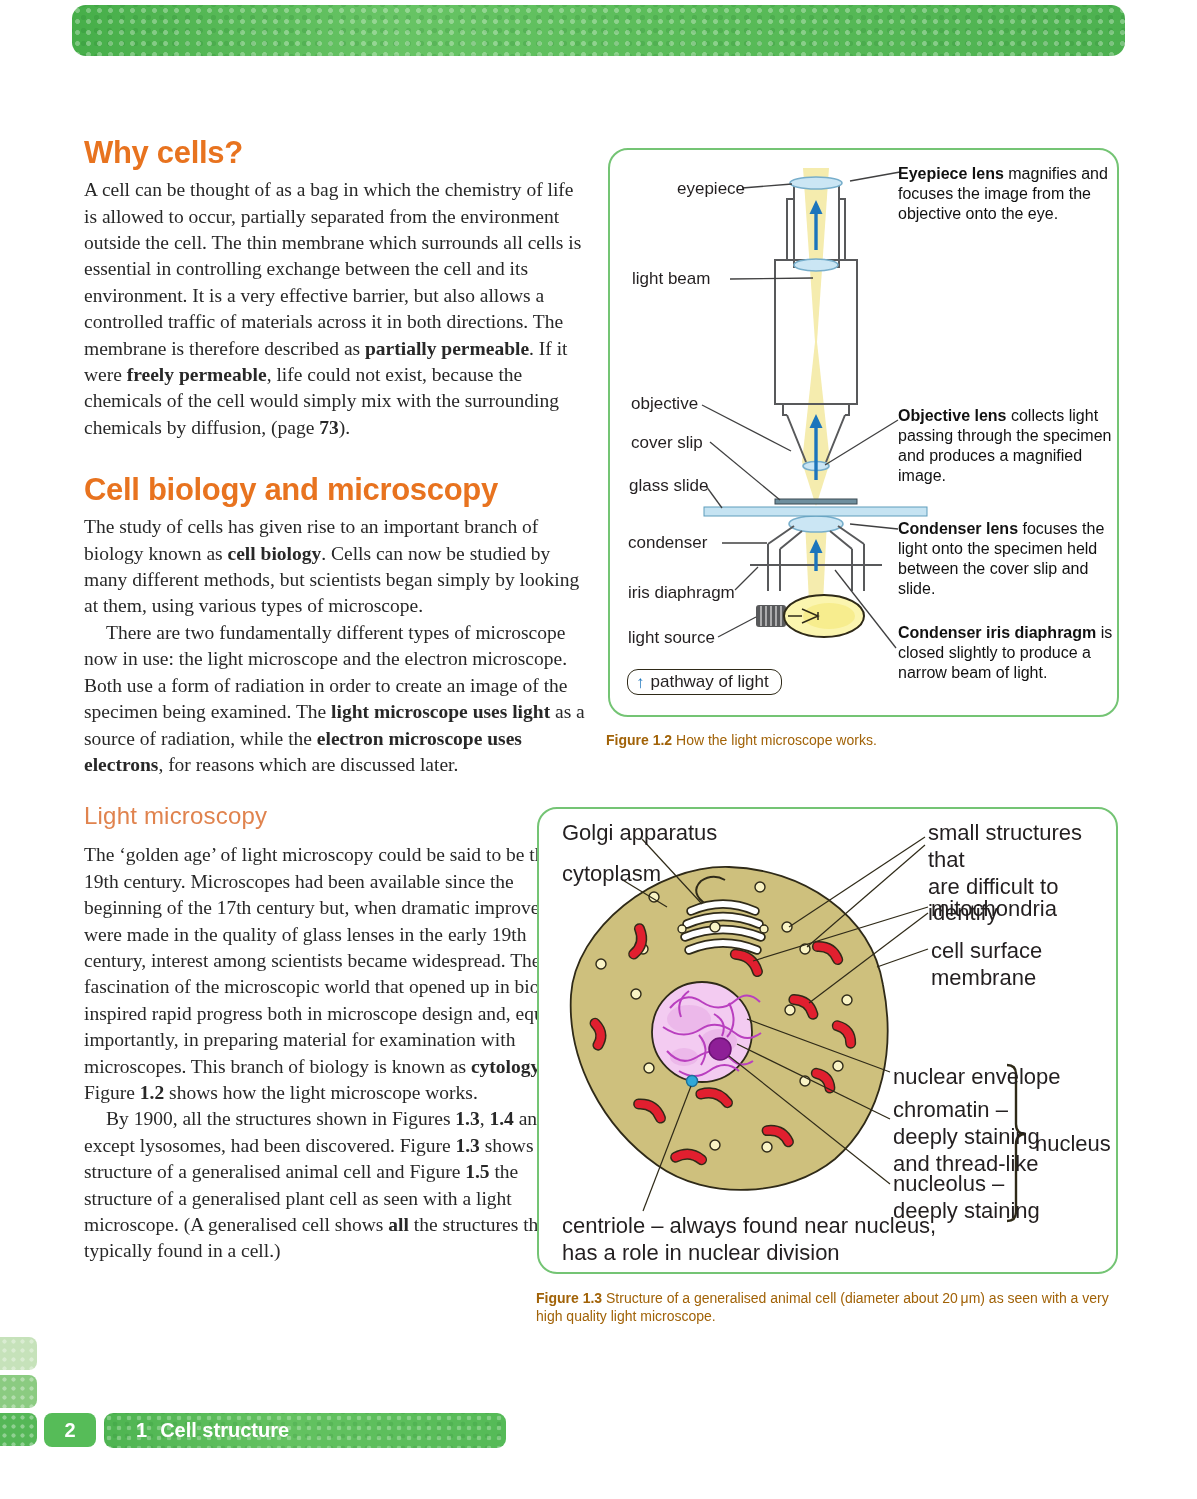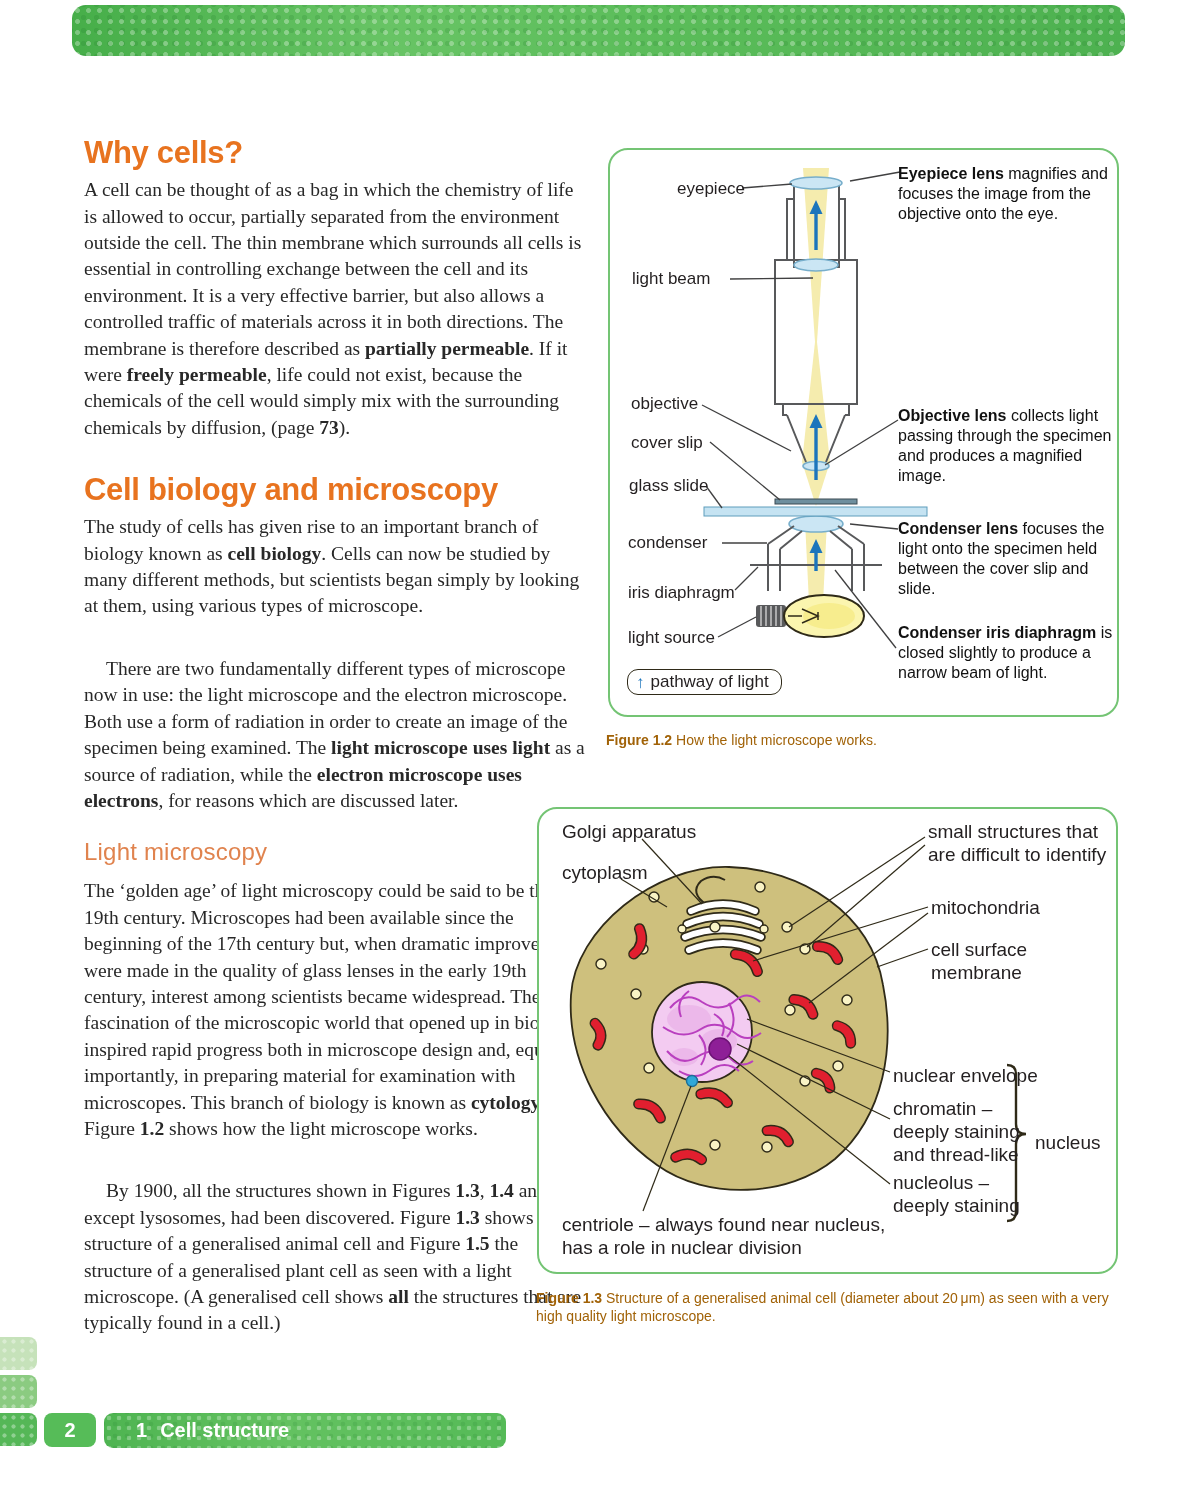--- a/index.html
+++ b/index.html
@@ -29,21 +29,21 @@
     color:#fff;font-weight:bold;font-size:20px;display:flex;align-items:center;}
   .chapter-tab .num{margin-left:32px;}
   .chapter-tab .ttl{margin-left:13px;}
 
   
   .textcol{position:absolute;left:84px;top:136px;width:507px;color:#282828;}
   .textcol h1{font-size:31px;line-height:1.1;margin:0 0 7px 0;color:#e8731f;letter-spacing:-0.3px;}
   .textcol h1.mt{margin-top:32px;}
   .textcol h2{font-size:24px;font-weight:400;margin:24px 0 12px 0;color:#e0834e;letter-spacing:0.2px;}
   .textcol p{font-family:"Liberation Serif",serif;font-size:19.5px;line-height:26.4px;margin:0;}
-  .textcol p.indent{text-indent:22px;margin-top:36px;}
+  .textcol p.indent{text-indent:22px;}
 
   
   .figbox{position:absolute;margin:0;background:#fff;border:2.5px solid #74c474;border-radius:20px;}
   .fig12{left:608px;top:148px;width:507px;height:565px;}
   .fig13{left:537px;top:807px;width:577px;height:463px;}
   .figbox svg{position:absolute;left:0;top:0;}
   .caption{position:absolute;font-size:14px;line-height:1.32;color:#a16207;}
   .cap12{left:606px;top:731px;width:505px;}
   .cap13{left:536px;top:1289px;width:578px;}
 
@@ -61,21 +61,21 @@
   .a-eyepiece{top:14px}
   .a-objective{top:256px}
   .a-condlens{top:369px}
   .a-condiris{top:473px}
   .legend-box{position:absolute;left:17px;top:519px;height:24px;padding:0 12px 0 8px;
     border:1.6px solid #2f2a18;border-radius:11px;display:flex;align-items:center;gap:6px;
     font-size:17px;color:#231f20;}
   .up-arrow{color:#1c75bc;font-weight:bold;font-size:17px;line-height:1;}
 
   
-  .cl{position:absolute;font-size:19px;line-height:1.22;color:#231f20;white-space:pre-line;}
+  .cl{position:absolute;font-size:22px;line-height:1.22;color:#231f20;white-space:pre-line;}
   .c-golgi{left:23px;top:11px}
   .c-cytoplasm{left:23px;top:52px}
   .c-small{left:389px;top:11px;width:180px}
   .c-mito{left:392px;top:87px}
   .c-membrane{left:392px;top:129px}
   .c-nucenv{left:354px;top:255px}
   .c-chromatin{left:354px;top:288px}
   .c-nucleus{left:496px;top:322px}
   .c-nucleolus{left:354px;top:362px}
   .c-centriole{left:23px;top:404px}

